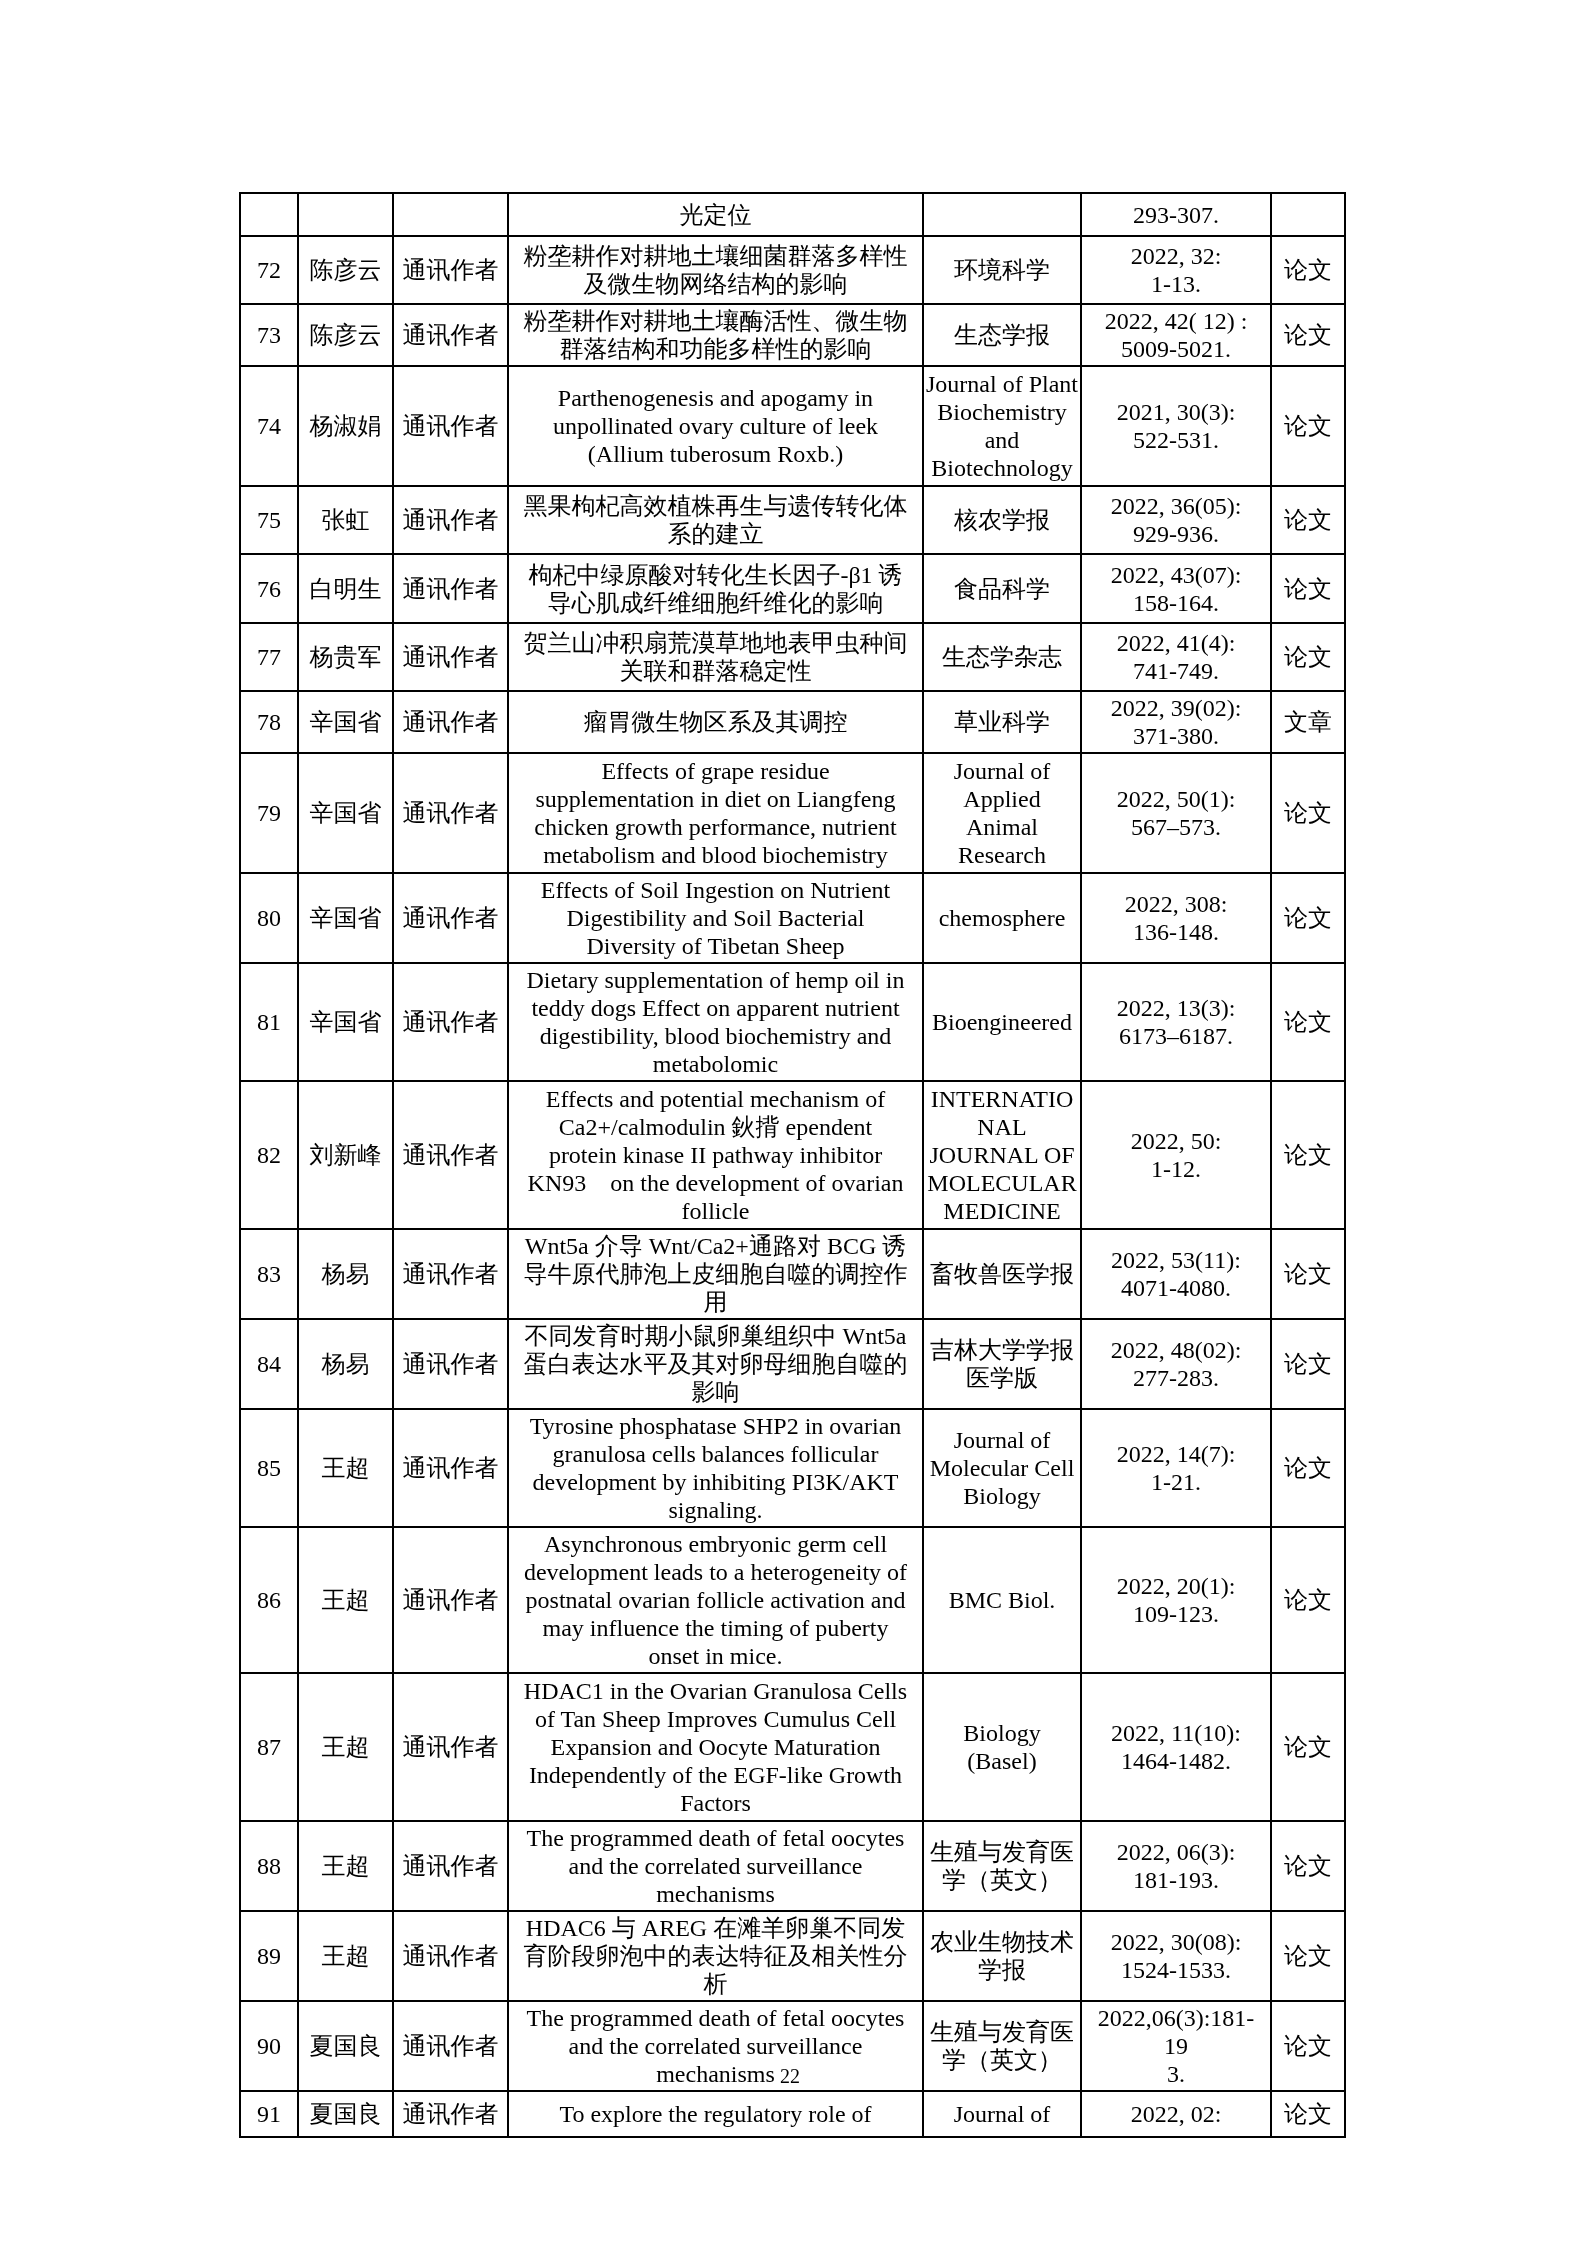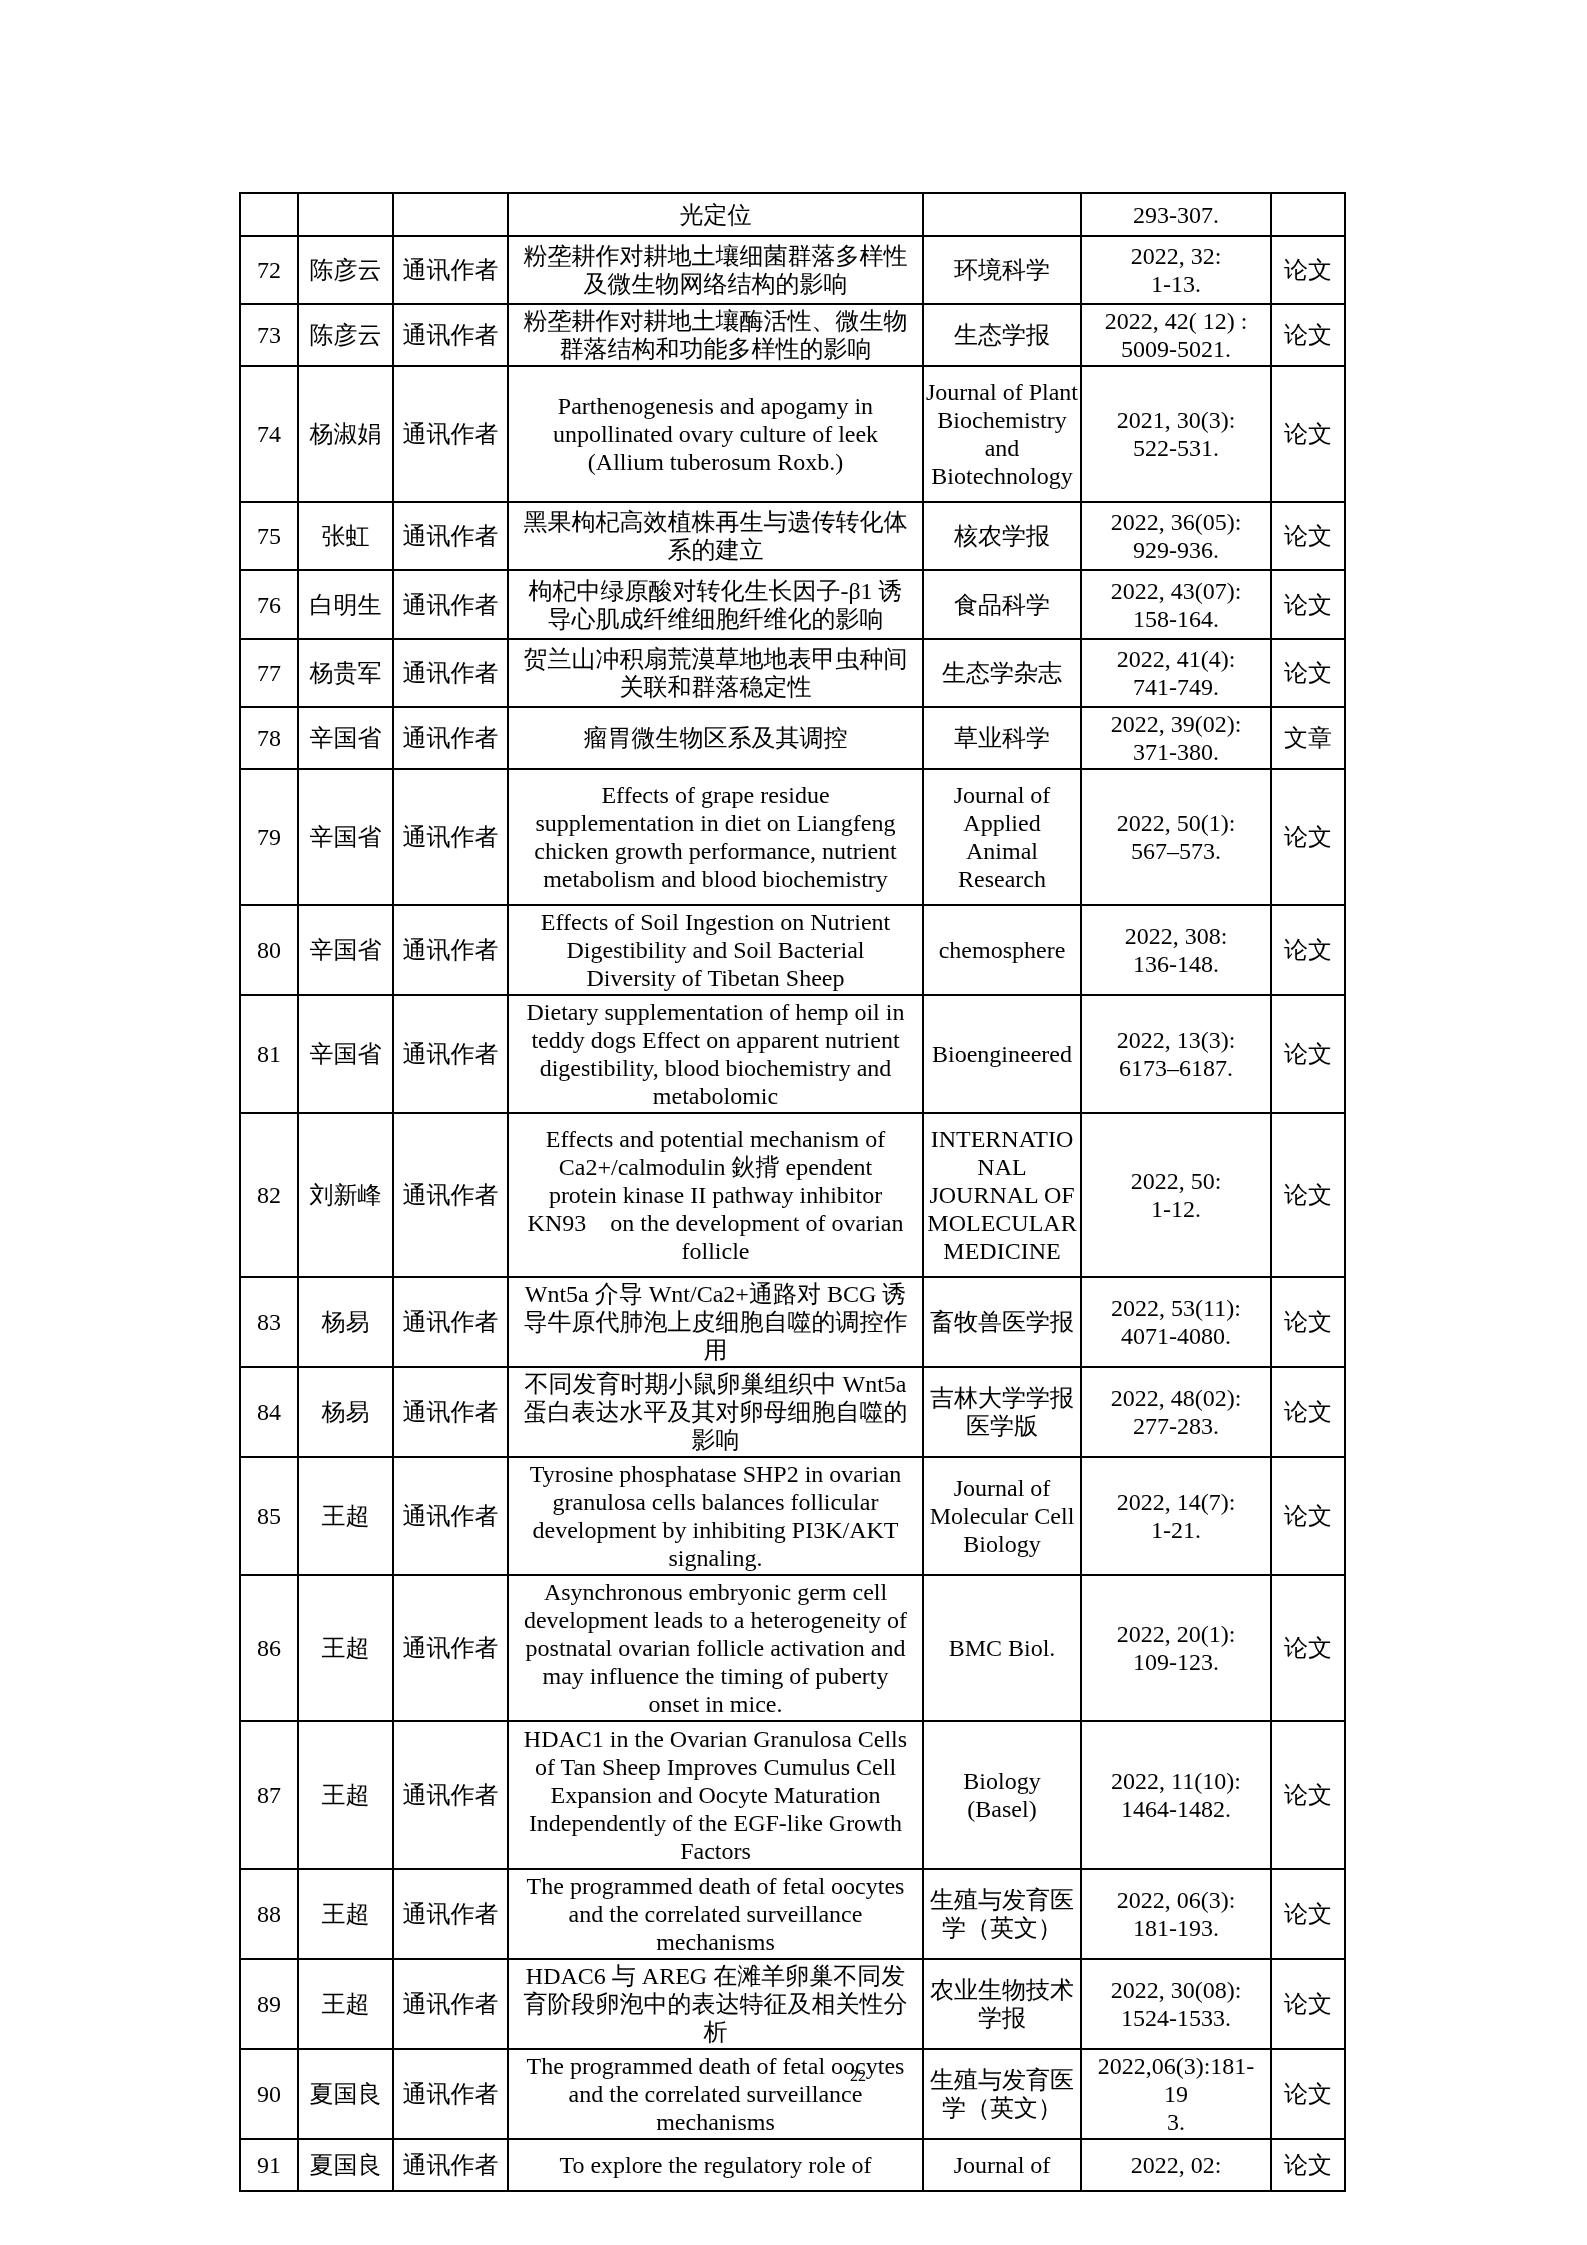--- a/index.html
+++ b/index.html
@@ -28,34 +28,34 @@
     border: 2px solid #000000;
     text-align: center;
     vertical-align: middle;
     padding: 2px 4px;
     overflow: hidden;
   }
   .doc-table td.col-title {
     padding: 2px 14px;
   }
   .doc-table td.col-journal {
-    padding: 11px 2px;
+    padding: 3px 2px;
     overflow-wrap: anywhere;
   }
   .doc-table td.col-year {
     white-space: pre-line;
     overflow-wrap: anywhere;
   }
   .page-number {
     position: absolute;
-    left: 838px;
+    left: 770px;
     top: 2062px;
     width: 40px;
     text-align: center;
-    font-size: 16px;
+    font-size: 20px;
   }
 </style>
 </head>
 <body>
 
 <table class="doc-table">
   <colgroup>
     <col style="width:58px">
     <col style="width:95px">
     <col style="width:115px">

